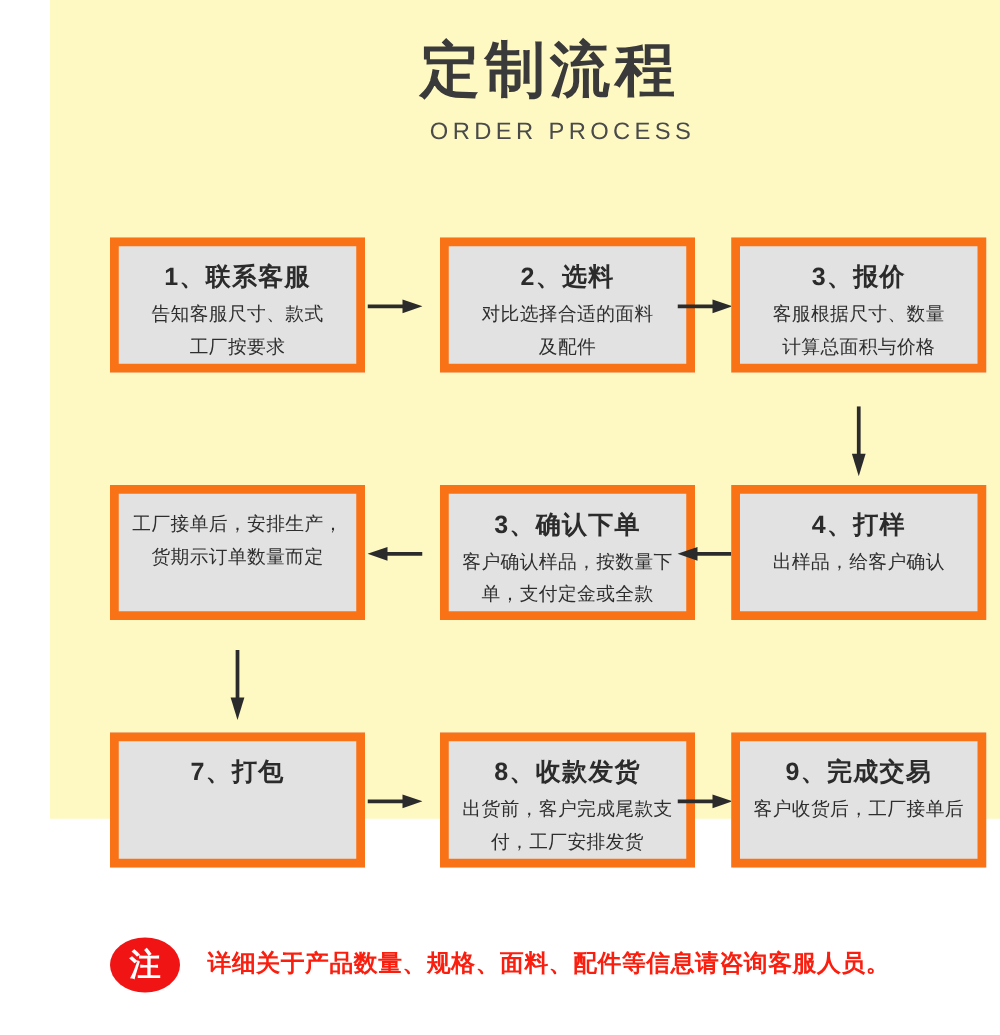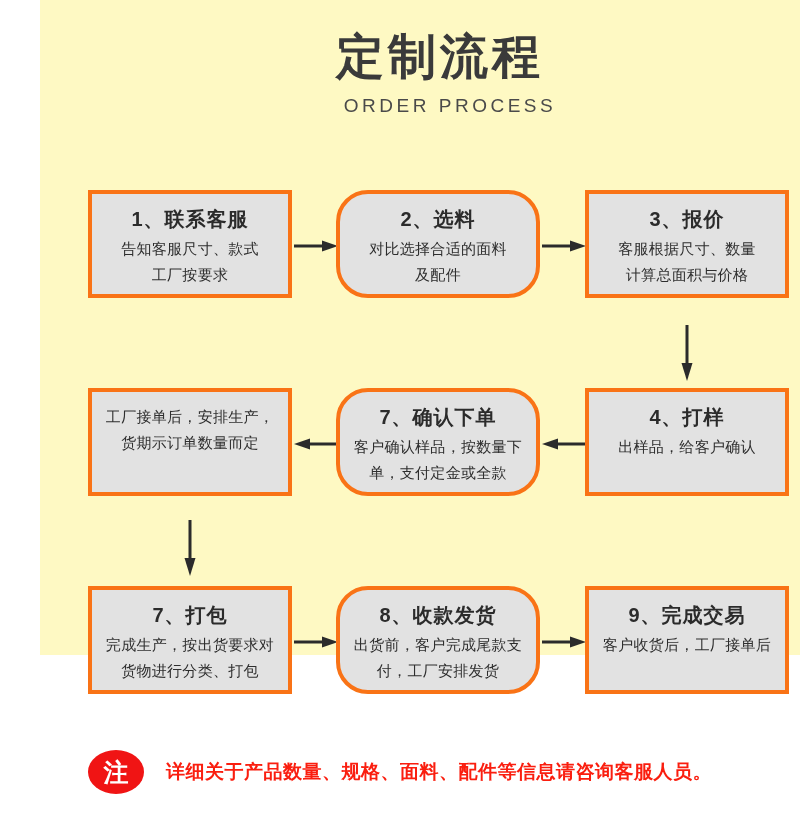--- a/index.html
+++ b/index.html
@@ -62,30 +62,30 @@
     margin-bottom: 90px;
   }
   .row:last-child { margin-bottom: 0; }
 
   .box {
     position: absolute;
     top: 0;
     width: 204px;
     height: 108px;
     background: #e2e2e2;
-    border: 4px solid #f97316;
+    border: 7px solid #f97316;
     display: flex;
     flex-direction: column;
     align-items: center;
     justify-content: flex-start;
     padding-top: 10px;
     text-align: center;
   }
   .box.col1 { left: 48px; }
-  .box.col2 { left: 296px; border-radius: 32px; }
+  .box.col2 { left: 312px; }
   .box.col3 { left: 545px; }
 
   .box-title {
     font-size: 20px;
     font-weight: 700;
     color: #2b2b2b;
     letter-spacing: 1px;
     line-height: 30px;
     white-space: nowrap;
   }
@@ -211,21 +211,21 @@
       </div>
 
       <div class="arrow-h a1">
         <svg width="44" height="12" viewBox="0 0 44 12">
           <line x1="12" y1="6" x2="44" y2="6" stroke="#2b2b2b" stroke-width="3"></line>
           <polygon points="16,0.5 0,6 16,11.5" fill="#2b2b2b"></polygon>
         </svg>
       </div>
 
       <div class="box col2">
-        <div class="box-title">7、确认下单</div>
+        <div class="box-title">3、确认下单</div>
         <div class="box-desc">
           <span class="ln">客户确认样品，按数量下</span>
           <span class="ln">单，支付定金或全款</span>
         </div>
       </div>
 
       <div class="arrow-h a2">
         <svg width="44" height="12" viewBox="0 0 44 12">
           <line x1="12" y1="6" x2="44" y2="6" stroke="#2b2b2b" stroke-width="3"></line>
           <polygon points="16,0.5 0,6 16,11.5" fill="#2b2b2b"></polygon>
@@ -236,24 +236,20 @@
         <div class="box-title">4、打样</div>
         <div class="box-desc">
           <span class="ln">出样品，给客户确认</span>
         </div>
       </div>
     </div>
 
     <div class="row">
       <div class="box col1">
         <div class="box-title">7、打包</div>
-        <div class="box-desc">
-          <span class="ln">完成生产，按出货要求对</span>
-          <span class="ln">货物进行分类、打包</span>
-        </div>
       </div>
 
       <div class="arrow-h a1">
         <svg width="44" height="12" viewBox="0 0 44 12">
           <line x1="0" y1="6" x2="32" y2="6" stroke="#2b2b2b" stroke-width="3"></line>
           <polygon points="28,0.5 44,6 28,11.5" fill="#2b2b2b"></polygon>
         </svg>
       </div>
 
       <div class="box col2">

